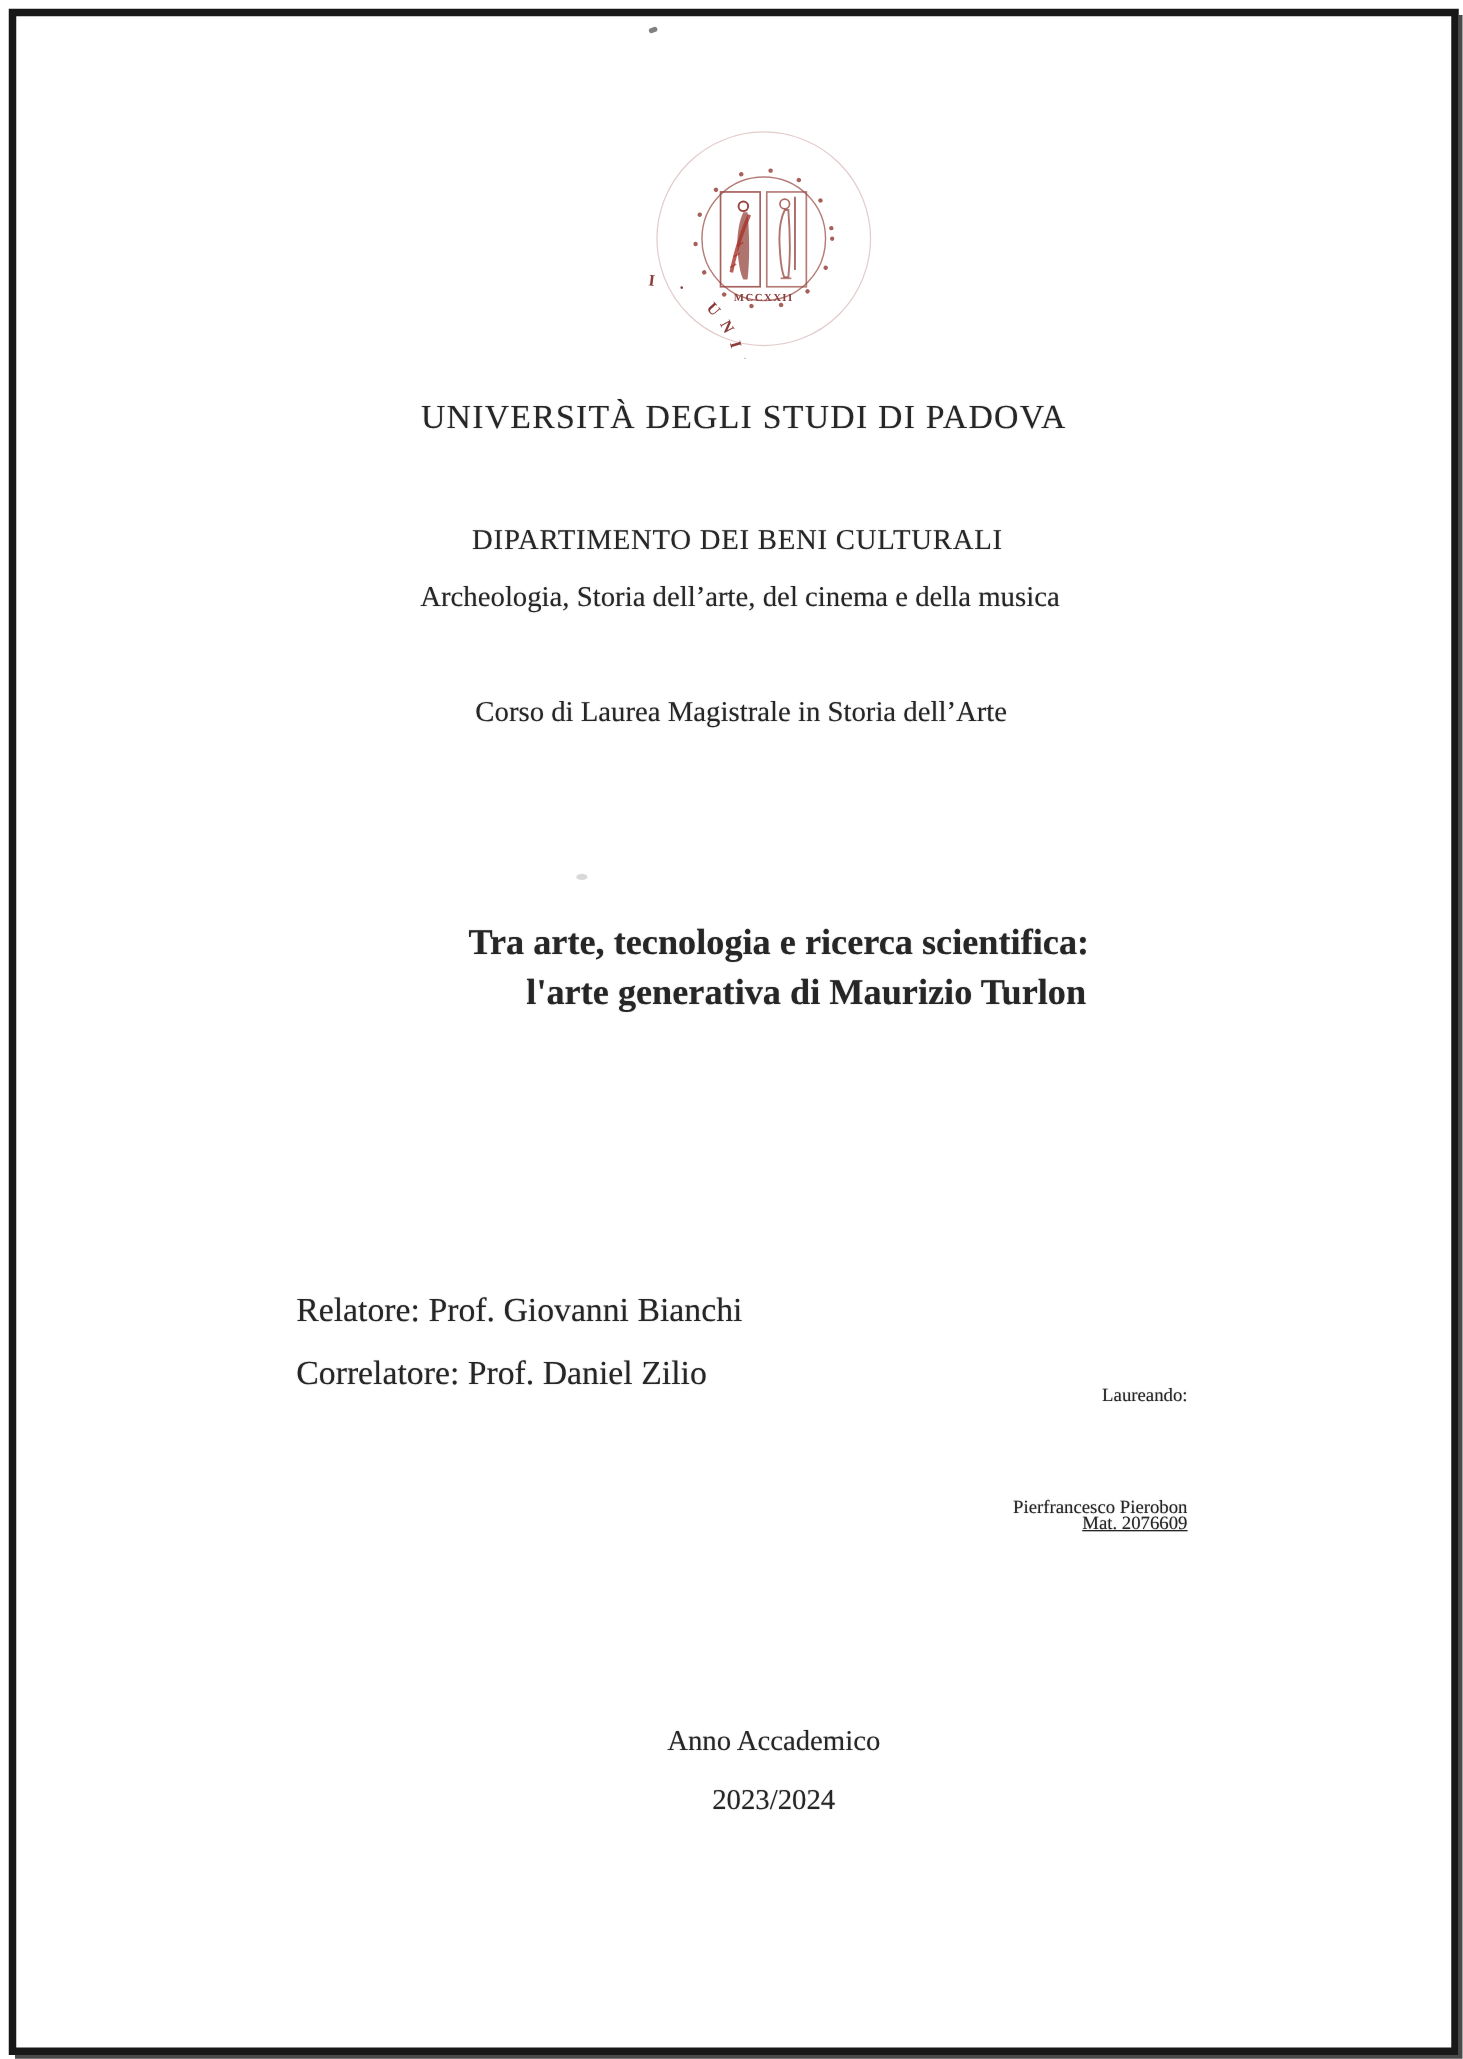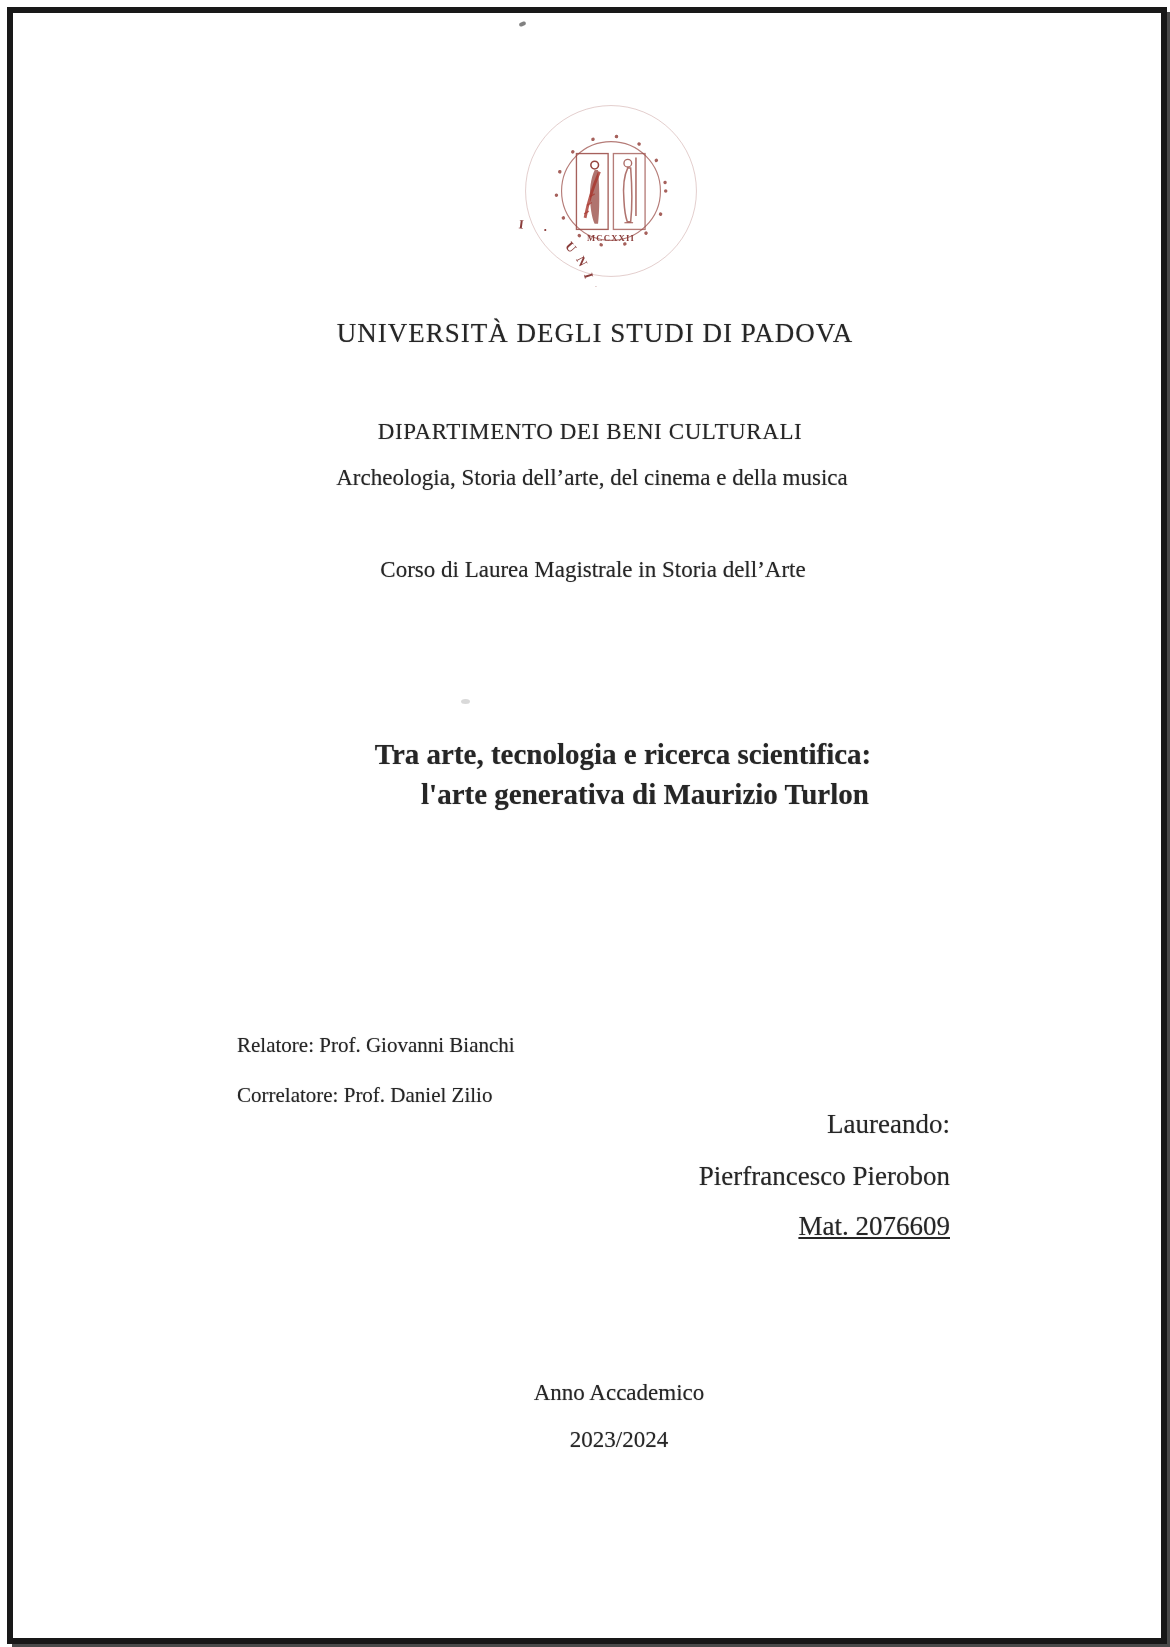--- a/index.html
+++ b/index.html
@@ -19,31 +19,31 @@
     white-space:nowrap;
     text-shadow:0 0 1px rgba(45,45,45,.45);
   }
   .institution{top:318px;font-size:27px;letter-spacing:1px;transform:translateX(10px);}
   .department{top:419px;font-size:23px;letter-spacing:.6px;transform:translateX(5px);}
   .dept-sub{top:465px;font-size:23px;transform:translateX(7px);}
   .course{top:557px;font-size:23px;transform:translateX(8px);}
   .title-l1{top:738px;font-size:29px;font-weight:bold;transform:translateX(38px);}
   .title-l2{top:778px;font-size:29px;font-weight:bold;transform:translateX(60px);}
   .left-line{
-    position:absolute;left:237px;font-size:21px;white-space:nowrap;
+    position:absolute;left:237px;font-size:27px;white-space:nowrap;
     text-shadow:0 0 1px rgba(45,45,45,.45);
   }
   .supervisor{top:1033px;}
   .co-supervisor{top:1083px;}
   .right-line{
-    position:absolute;right:220px;font-size:27px;white-space:nowrap;text-align:center;
+    position:absolute;right:220px;font-size:15px;white-space:nowrap;text-align:center;
     text-shadow:0 0 1px rgba(45,45,45,.45);
   }
   .cand-label{top:1109px;}
-  .cand-name{top:1161px;margin-left:43px;}
+  .cand-name{top:1198px;margin-left:43px;}
   .cand-id{top:1211px;text-decoration:underline;}
   .anno-label{top:1380px;font-size:23px;transform:translateX(34px);}
   .anno-year{top:1427px;font-size:23px;transform:translateX(34px);}
   .seal{position:absolute;left:515px;top:95px;width:192px;height:192px;}
   .speck1{
     position:absolute;left:519px;top:22px;width:7px;height:4px;background:#6b6b6b;
     border-radius:2px;transform:rotate(-20deg);opacity:.85;
   }
   .speck2{
     position:absolute;left:461px;top:699px;width:9px;height:5px;background:#cfcfcf;

